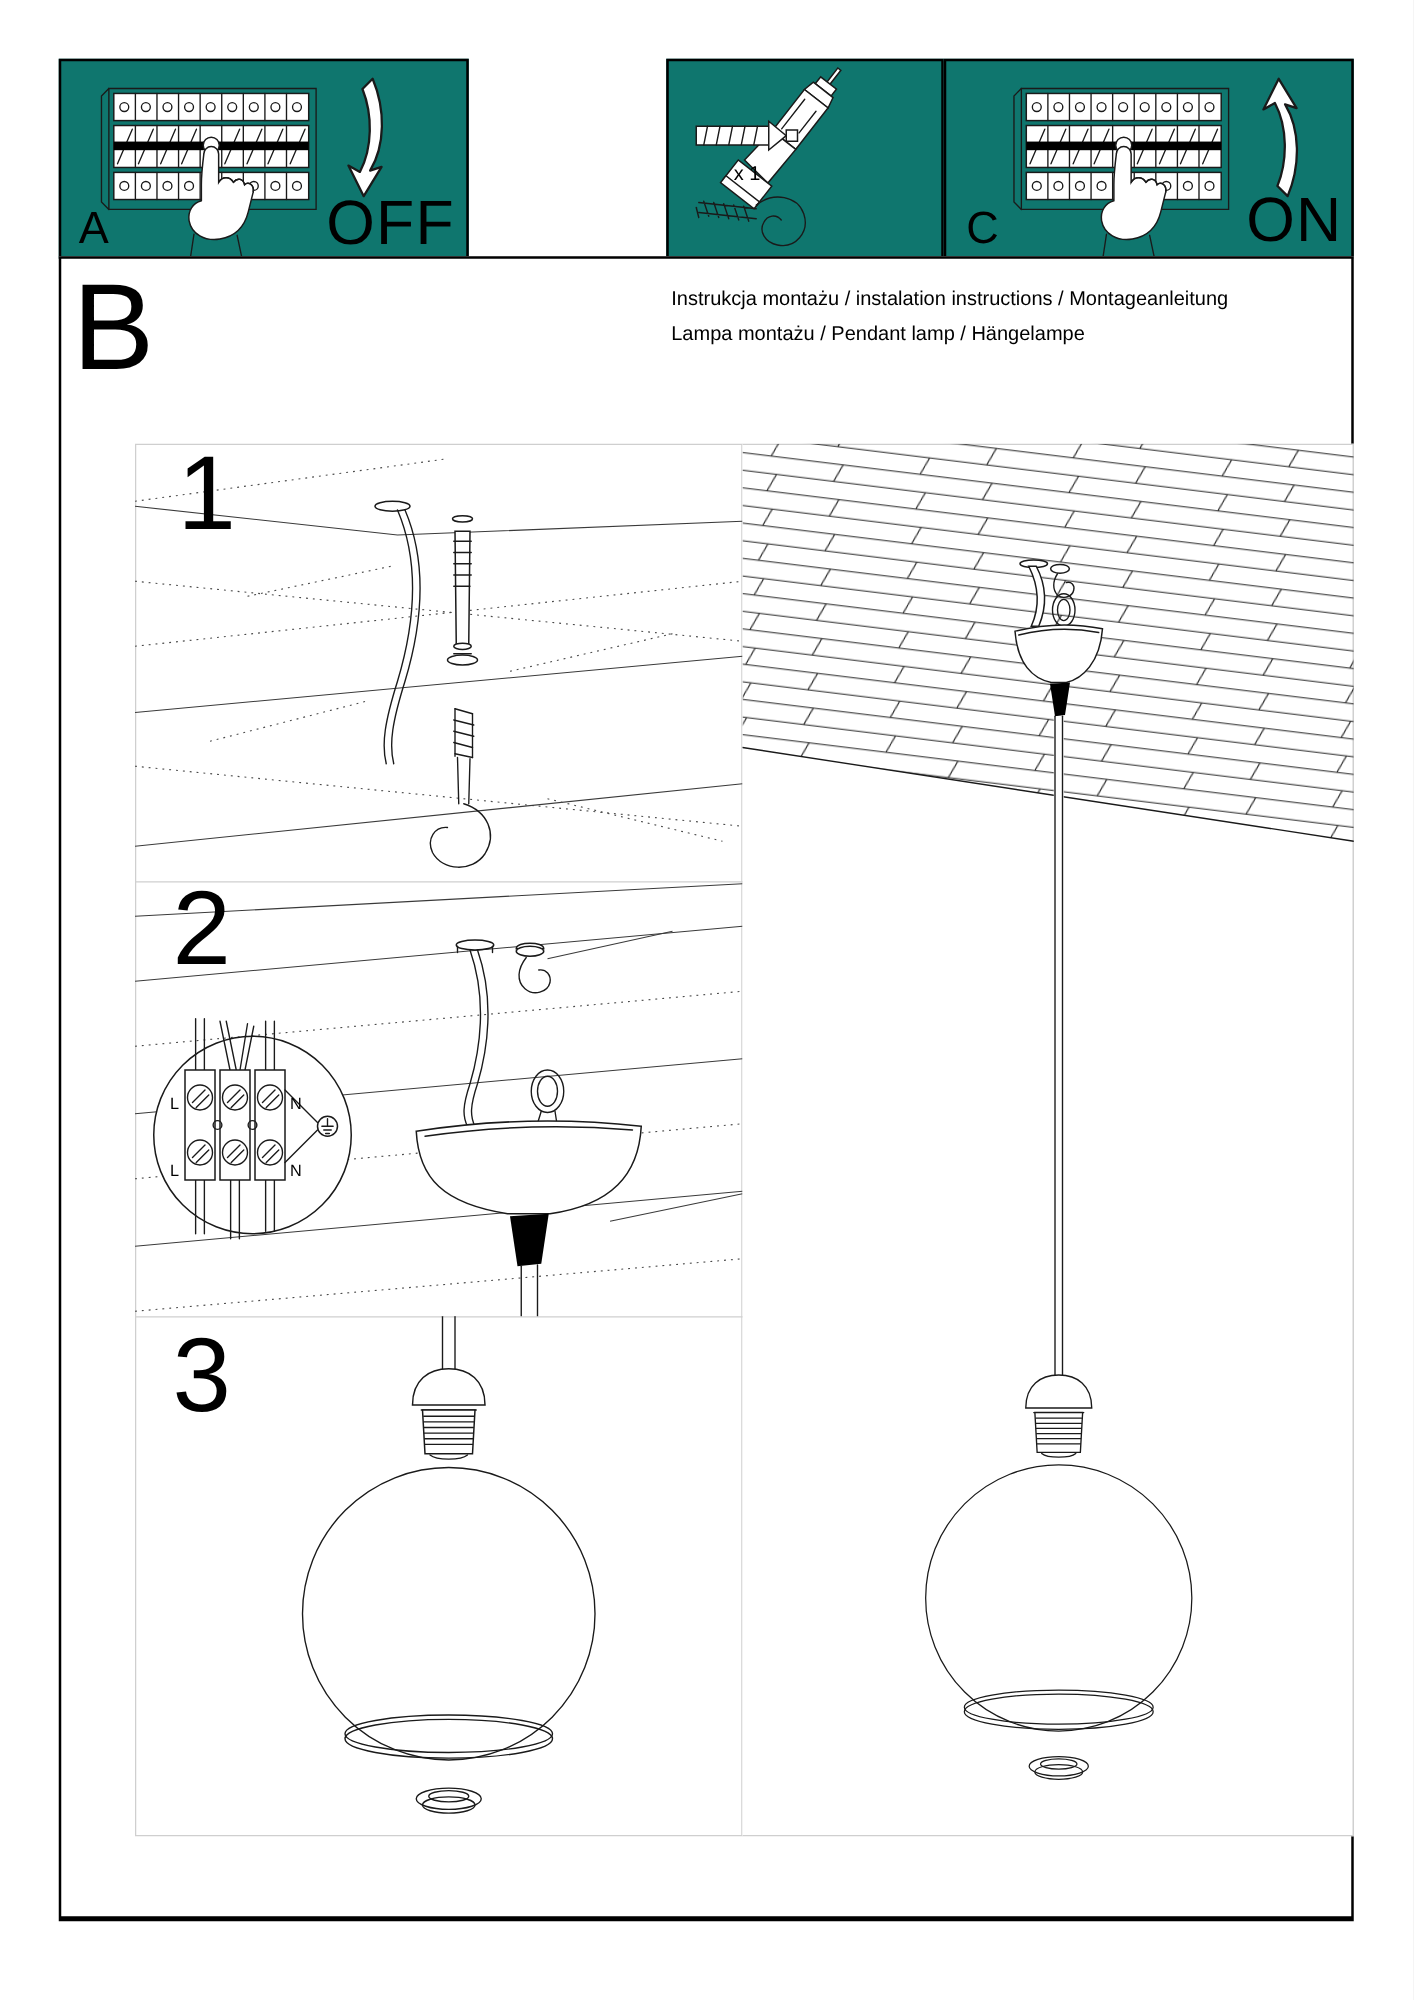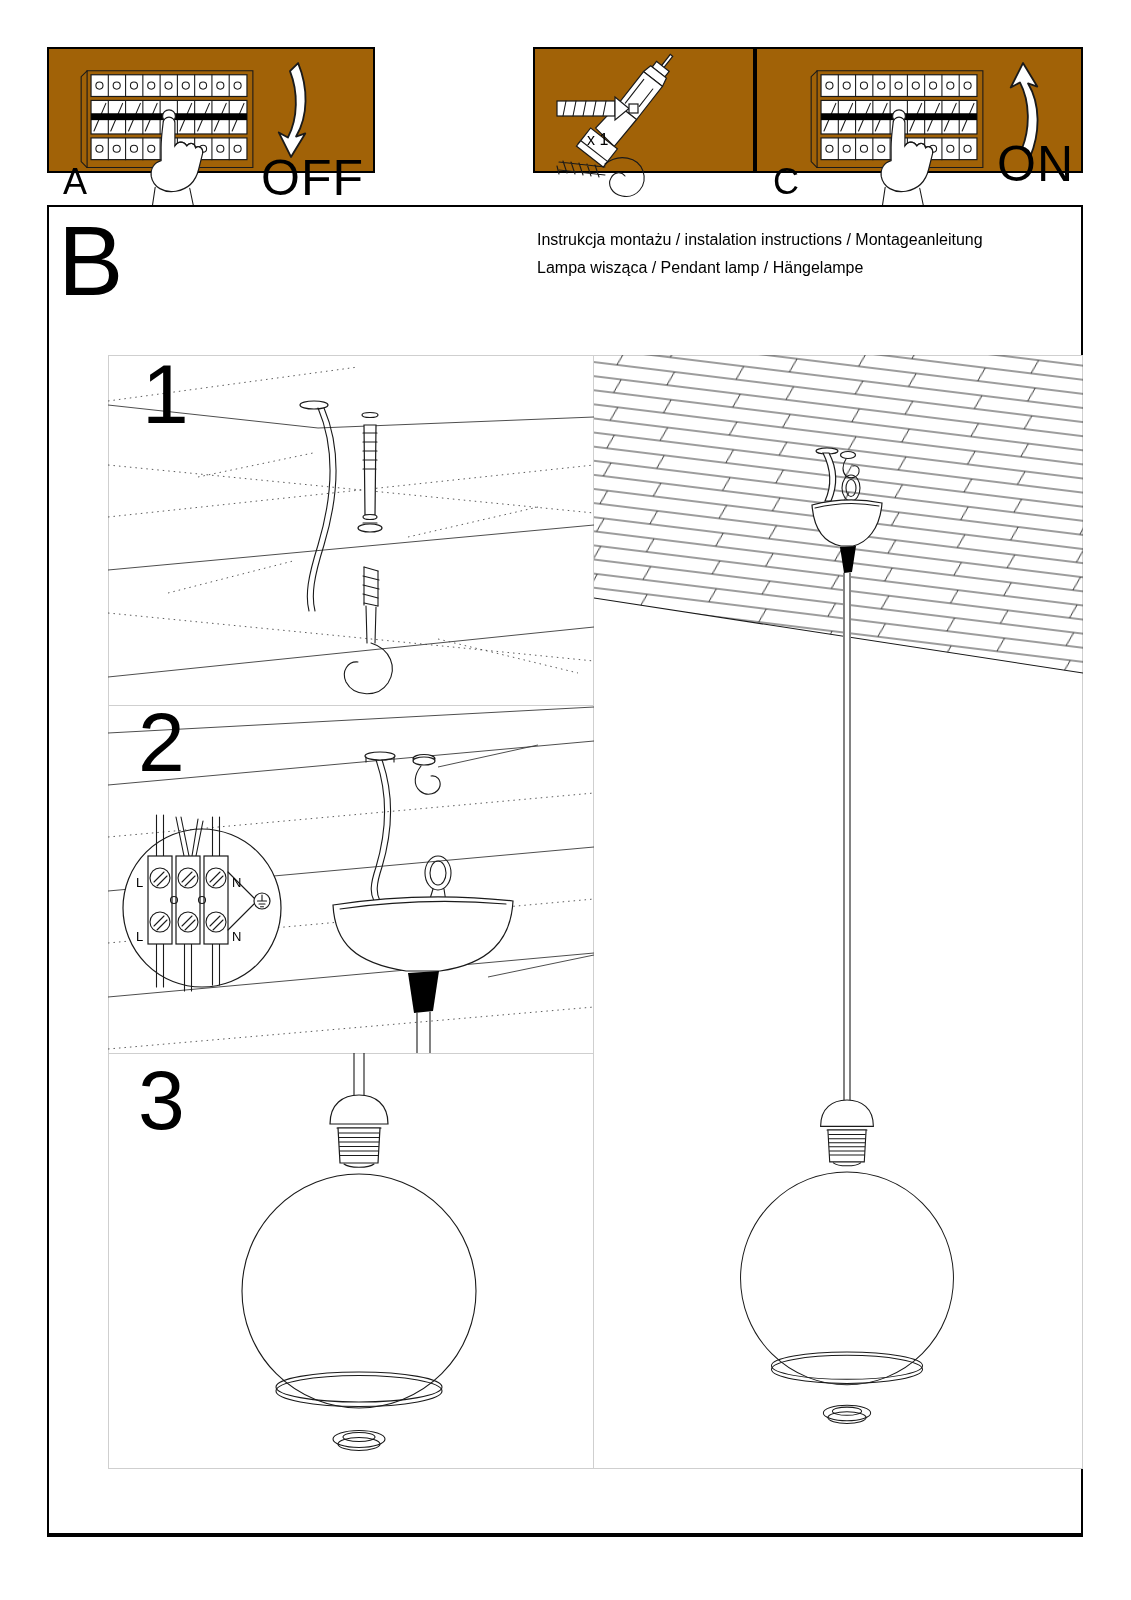--- a/index.html
+++ b/index.html
@@ -1,19 +1,19 @@
 <!DOCTYPE html>
 <html><head>
 <meta charset="utf-8">
 <style>
   html,body{margin:0;padding:0;background:#e8e8e8;}
   .page{position:relative;width:1131px;height:1600px;background:#fff;
         font-family:"Liberation Sans",sans-serif;color:#000;overflow:hidden;}
   .abs{position:absolute;}
-  .tbox{position:absolute;top:47px;height:126px;border:2px solid #000;background:#a16207;box-sizing:border-box;}
+  .tbox{position:absolute;top:47px;height:160px;border:2px solid #000;background:#0f766e;box-sizing:border-box;}
   #box-a{left:47px;width:328px;}
   #box-tools{left:533px;width:222px;}
   #box-c{left:755px;width:328px;}
   #section-b{left:47px;top:205px;width:1036px;height:1332px;border:2px solid #000;border-bottom-width:4px;background:#fff;box-sizing:border-box;}
   .big-letter{font-size:36px;}
   #b-label{left:58px;top:212px;font-size:98px;line-height:1;}
   .title-line{left:537px;font-size:16px;white-space:nowrap;}
   .panel{border:1px solid #cfcfcf;box-sizing:border-box;background:#fff;}
   #panel-left{left:108px;top:355px;width:486px;height:1114px;}
   #panel-right{left:594px;top:355px;width:489px;height:1114px;border-left:none;}
@@ -191,27 +191,27 @@
       <g>
           <use href="#breaker"></use>
         </g>
     </svg>
     <svg class="abs" style="left:232px;top:12px" width="70" height="100" viewBox="0 0 34 98">
       <g>
           <use href="#arr" transform="translate(3,96) scale(1,-1)"></use>
         </g>
     </svg>
     <div class="abs big-letter" style="left:16px;top:112px">C</div>
-    <div class="abs onoff" style="left:240px;top:86px">ON</div>
+    <div class="abs onoff" style="left:240px;top:98px">ON</div>
   </div>
 
   <div class="abs" id="section-b"></div>
   <div class="abs" id="b-label">B</div>
   <div class="abs title-line" style="top:231px">Instrukcja montażu / instalation instructions / Montageanleitung</div>
-  <div class="abs title-line" style="top:259px">Lampa wisząca / Pendant lamp / Hängelampe</div>
+  <div class="abs title-line" style="top:259px">Lampa montażu / Pendant lamp / Hängelampe</div>
 
   <div class="abs panel" id="panel-left"></div>
   <div class="abs panel" id="panel-right"></div>
   <div class="abs sep" style="top:705px"></div>
   <div class="abs sep" style="top:1053px"></div>
 
   <svg class="abs" style="left:108px;top:355px" width="486" height="350" viewBox="0 0 486 350">
     <g>
       <path class="dot" d="M0,46 L250,12"></path>
       <path class="lnthin" d="M0,50 L210,73 L486,62"></path>

